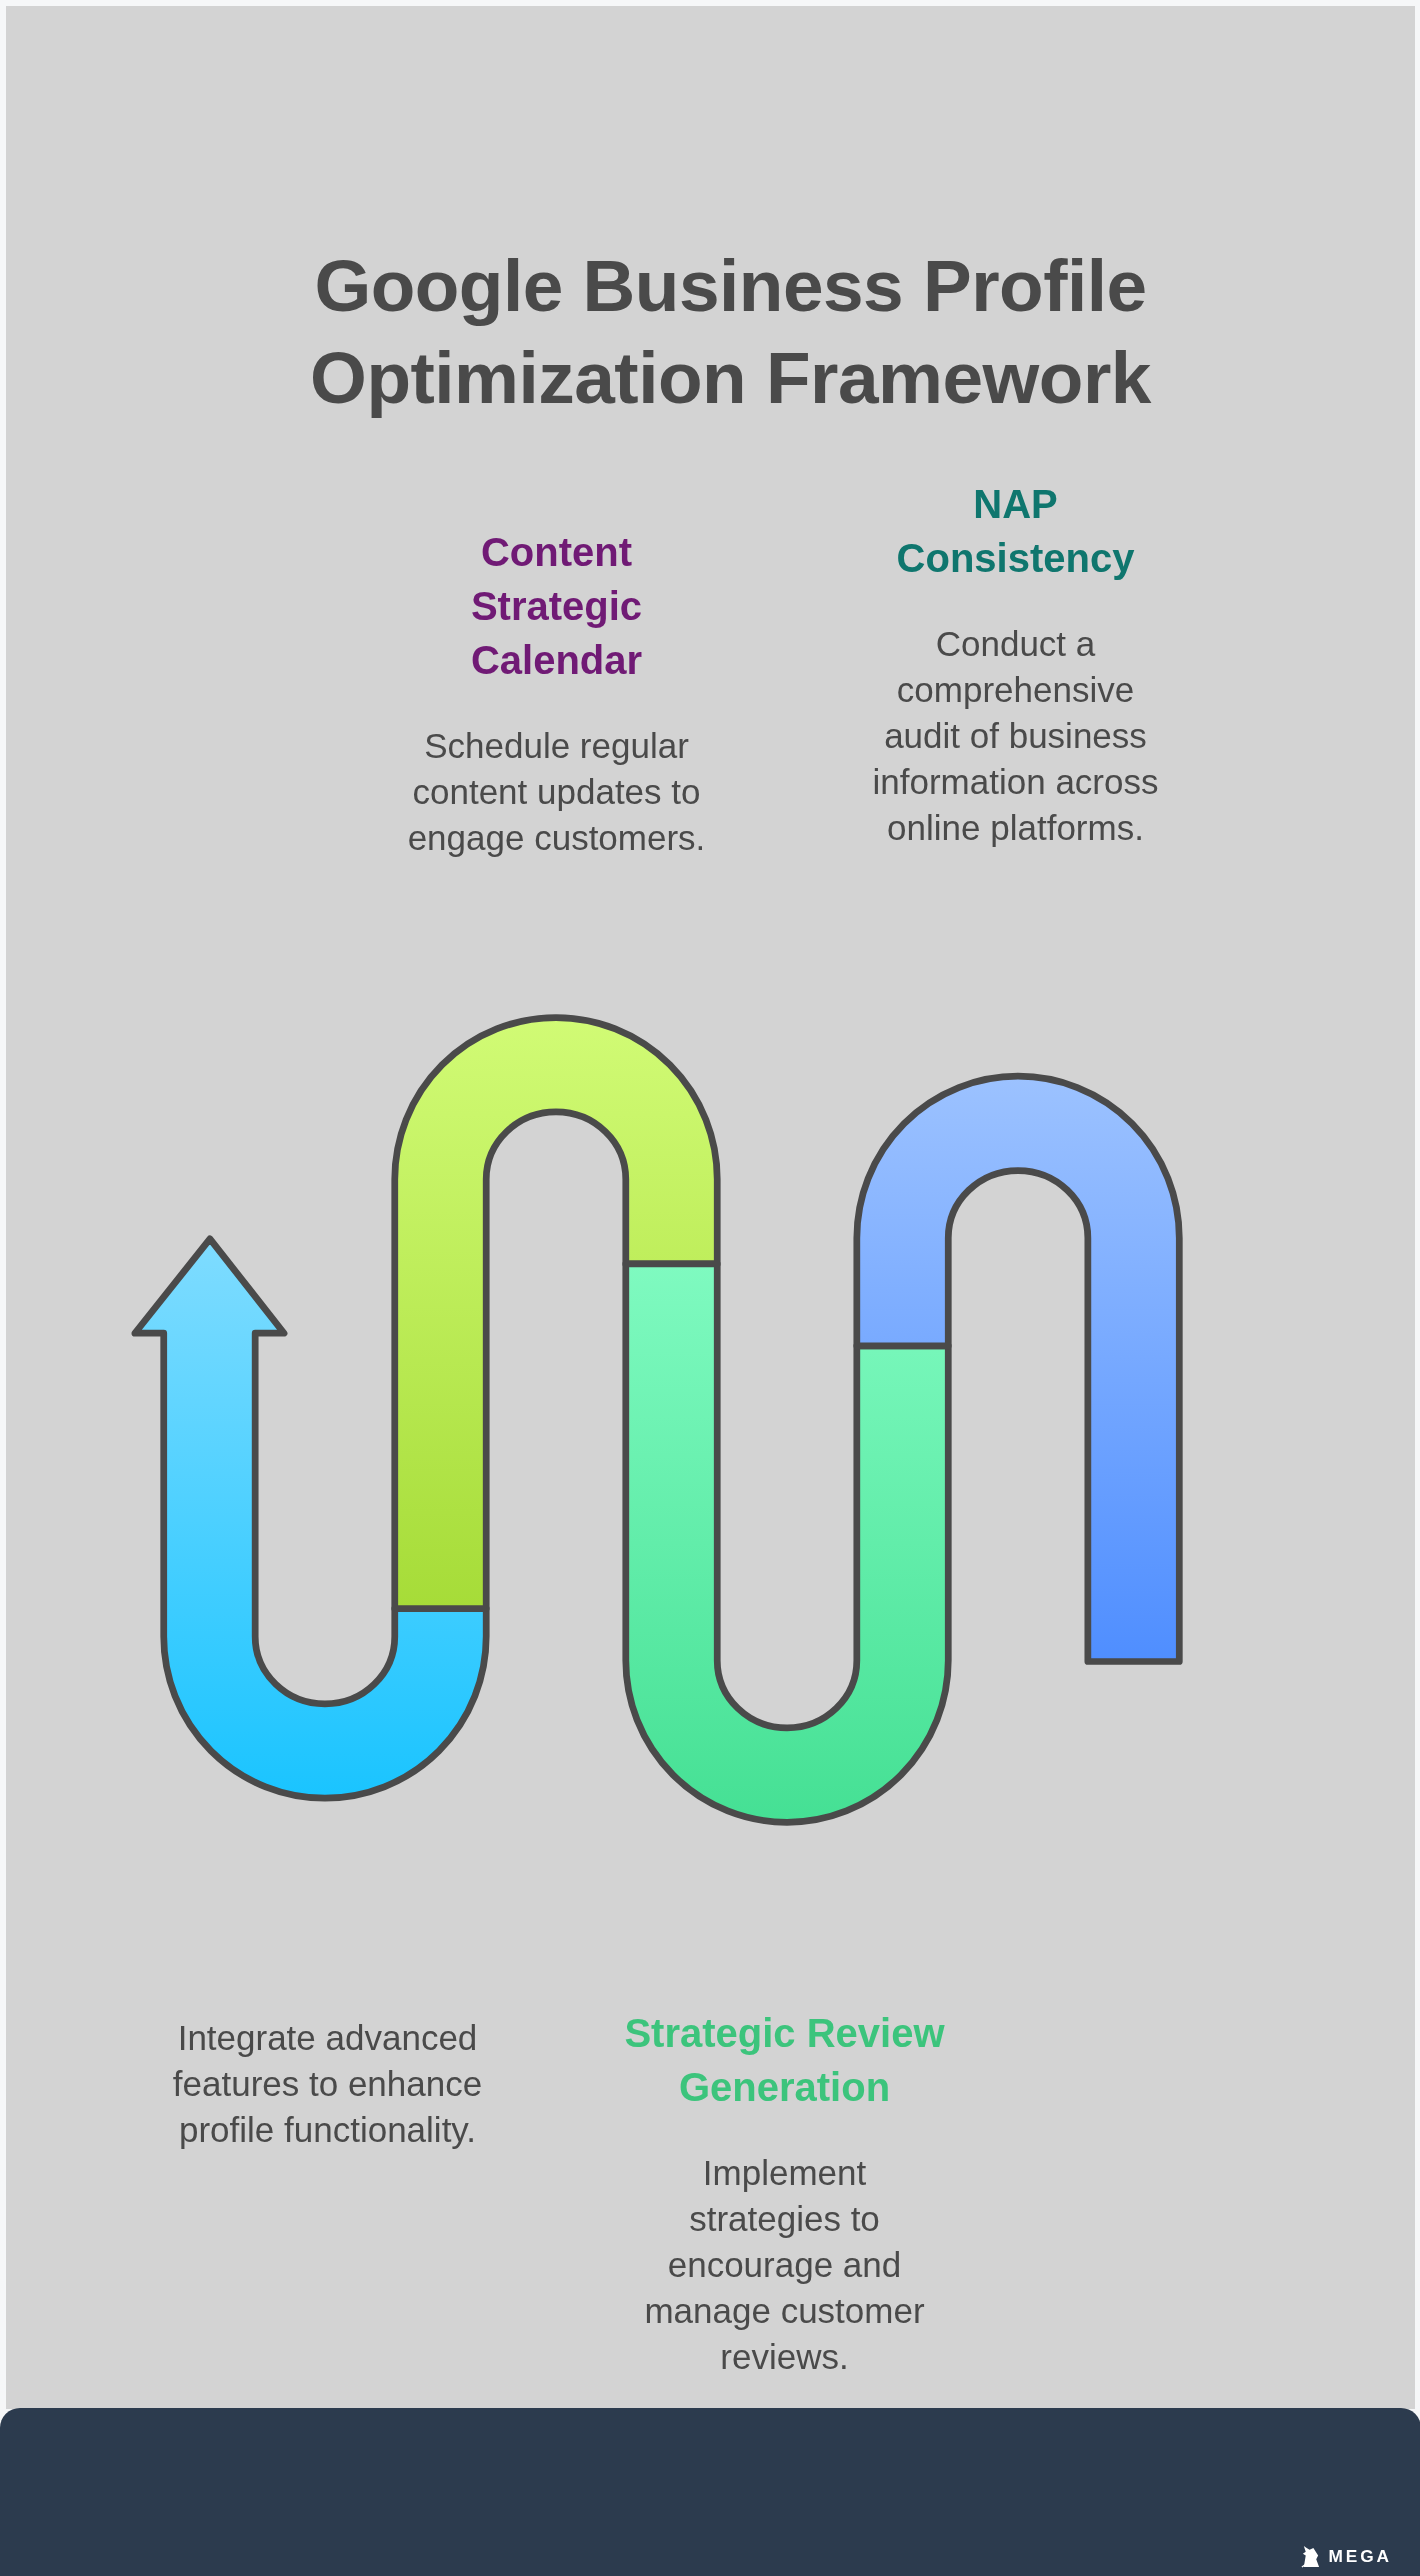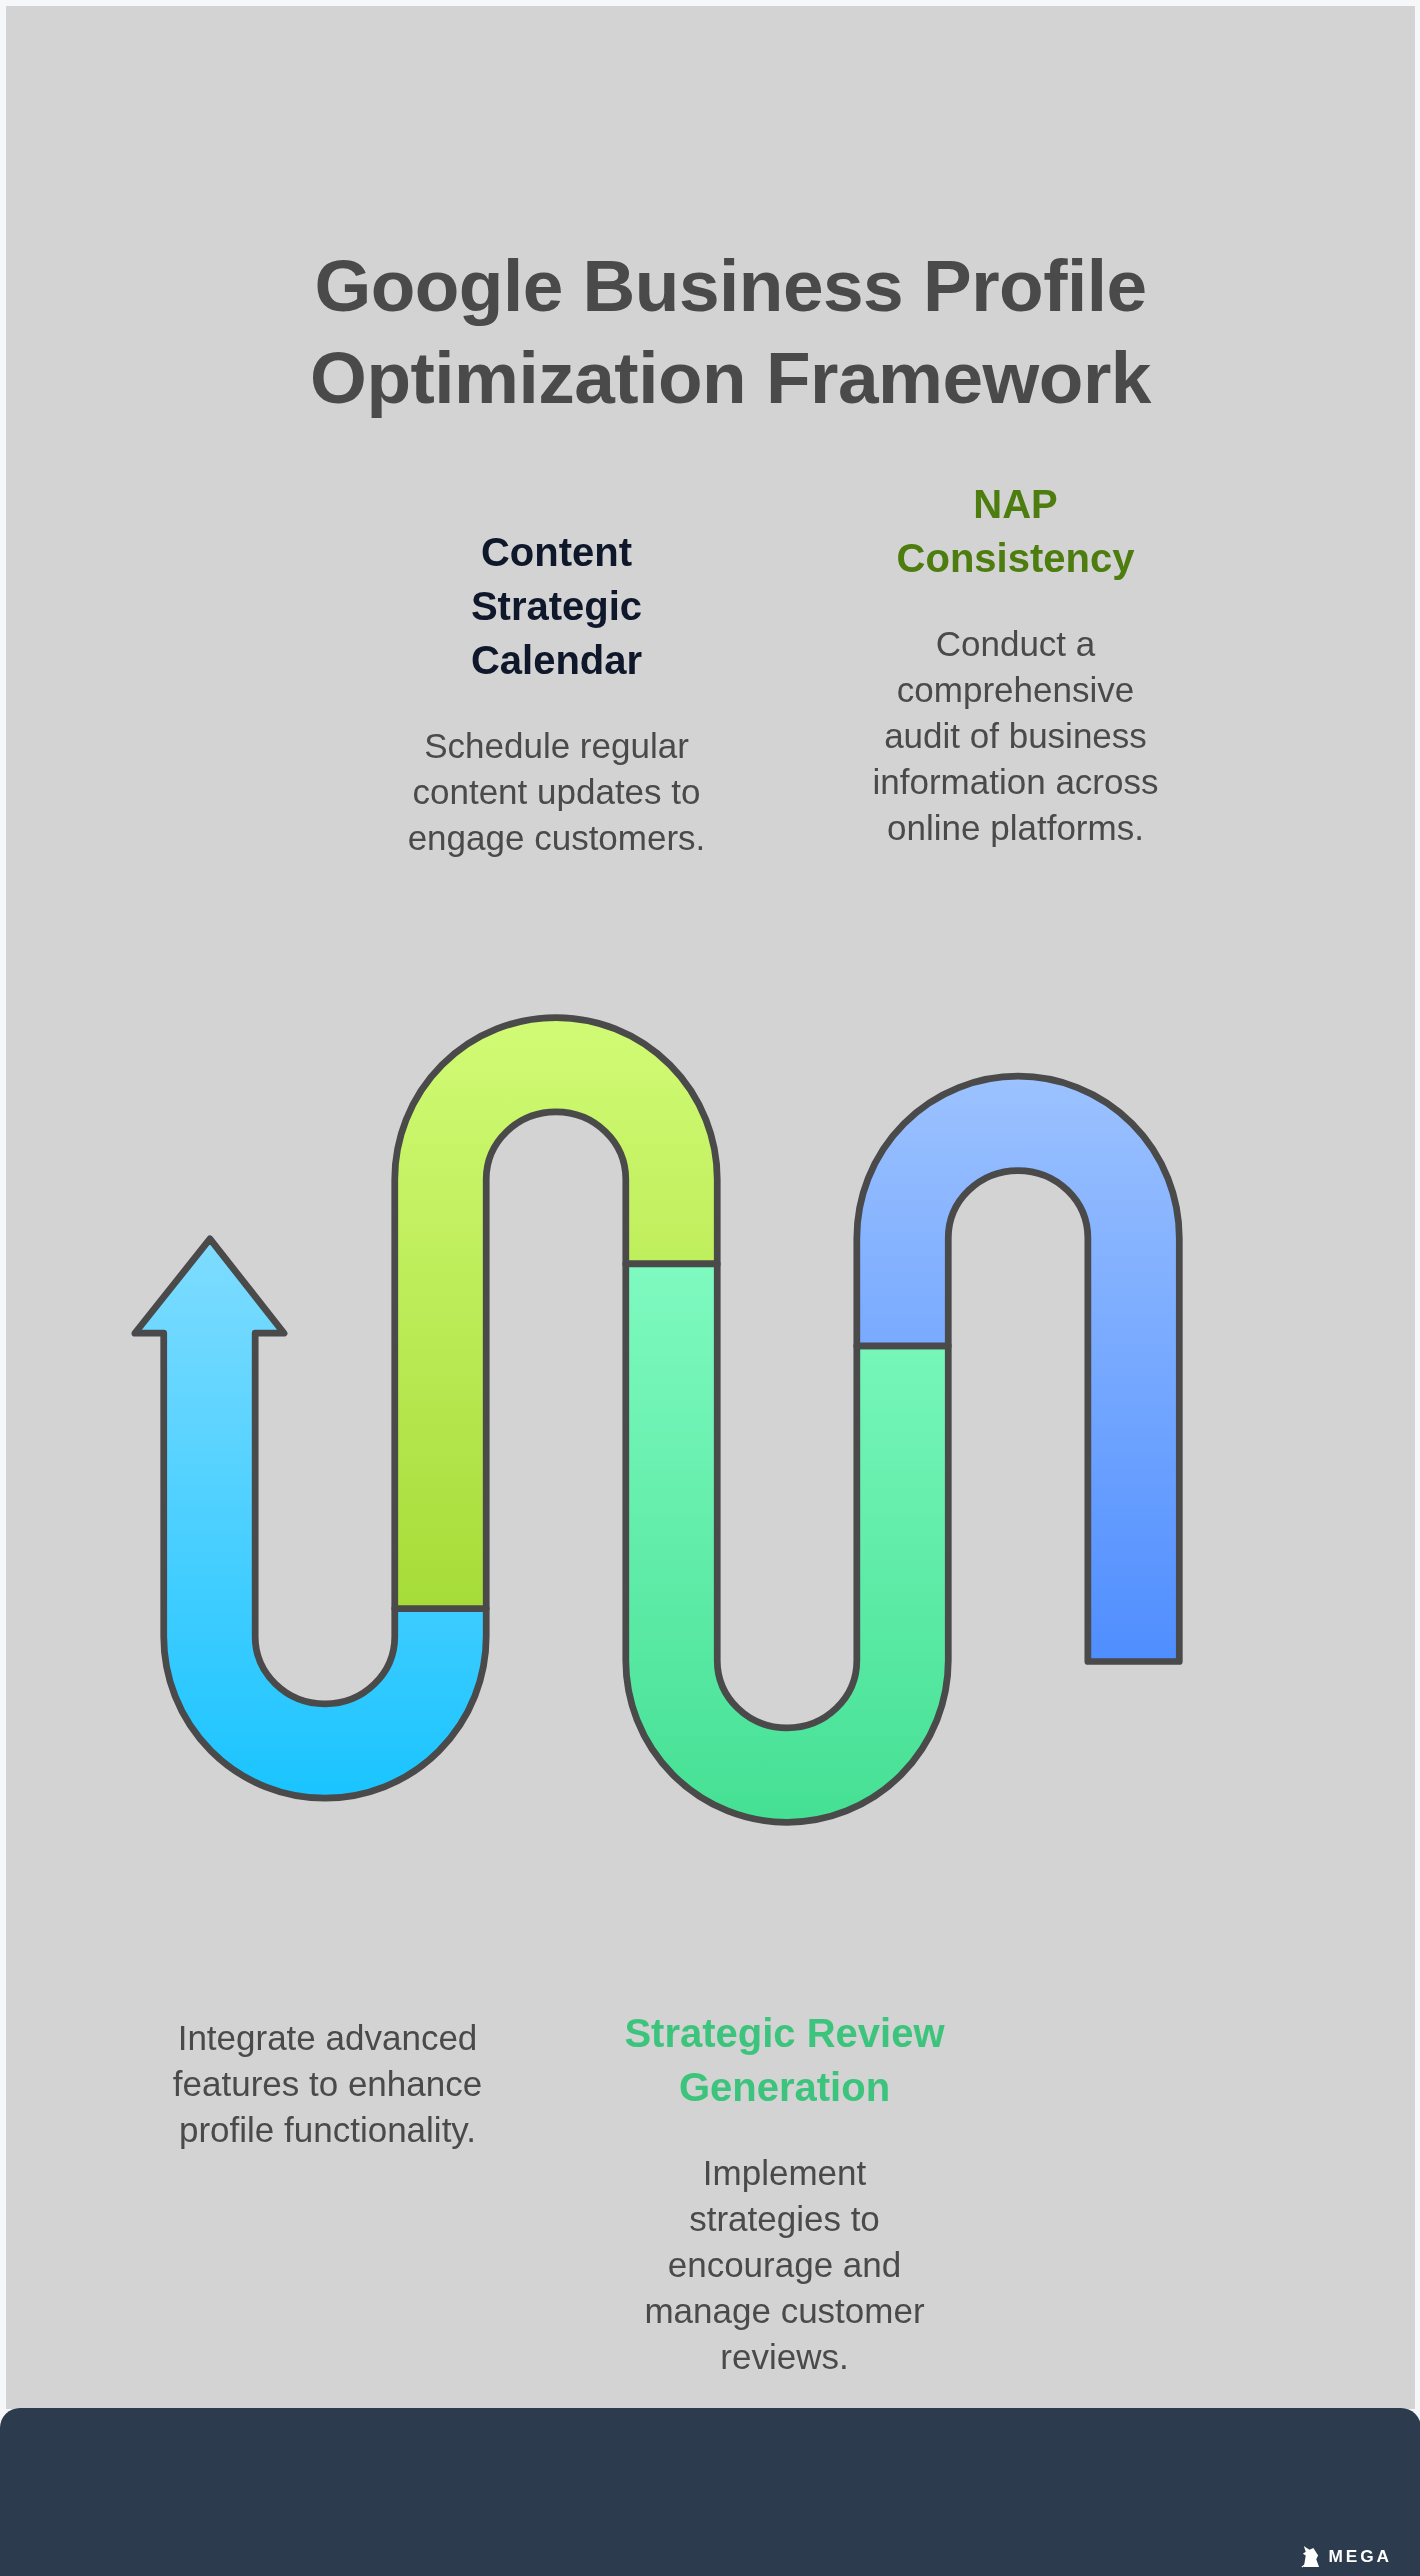--- a/index.html
+++ b/index.html
@@ -37,34 +37,34 @@
 <body>
 
 <div class="canvas"></div>
 
 <h1 class="title">
   <span>Google Business Profile</span>
   <span>Optimization Framework</span>
 </h1>
 
 <div class="block" style="left:364px; top:525px; width:385px;">
-  <div class="heading" style="color: #0f172a;">
+  <div class="heading" style="color: #701a75;">
     <span class="line">Content</span>
     <span class="line">Strategic</span>
     <span class="line">Calendar</span>
   </div>
   <div class="desc">
     <span class="line">Schedule regular</span>
     <span class="line">content updates to</span>
     <span class="line">engage customers.</span>
   </div>
 </div>
 
 <div class="block" style="left:823px; top:477px; width:385px;">
-  <div class="heading" style="color: #4d7c0f;">
+  <div class="heading" style="color: #0f766e;">
     <span class="line">NAP</span>
     <span class="line">Consistency</span>
   </div>
   <div class="desc">
     <span class="line">Conduct a</span>
     <span class="line">comprehensive</span>
     <span class="line">audit of business</span>
     <span class="line">information across</span>
     <span class="line">online platforms.</span>
   </div>

